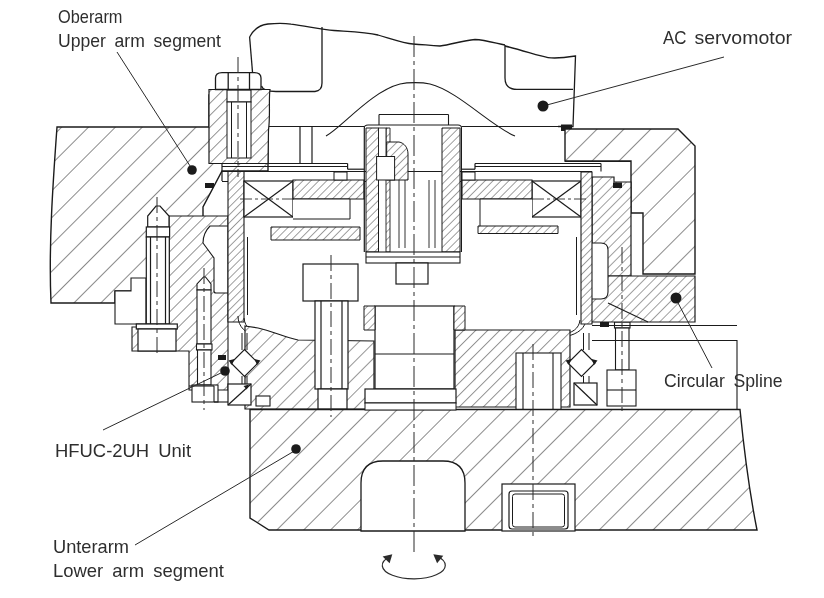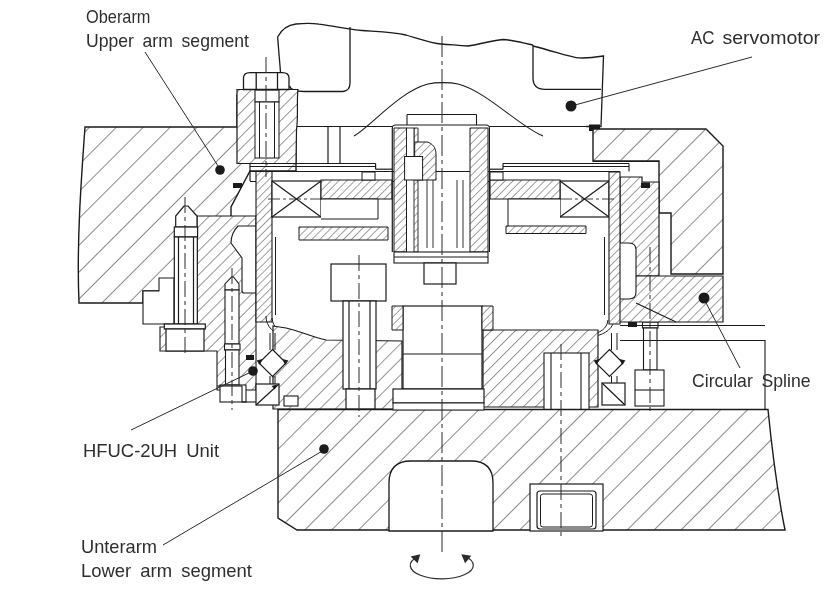--- a/index.html
+++ b/index.html
@@ -1,16 +1,16 @@
 <!DOCTYPE html>
 <html><head>
 <meta charset="utf-8">
 <style>
   html,body{margin:0;padding:0;background:#fff;}
-  .wrap{width:796px;height:598px;position:relative;filter:grayscale(1);margin-left:28px;}
+  .wrap{width:796px;height:598px;position:relative;filter:grayscale(1);}
   text{font-family:"Liberation Sans",sans-serif;fill:#2e2e2e;}
 </style>
 </head>
 <body>
 <div class="wrap">
 <svg width="824" height="598" viewBox="0 0 824 598">
 <defs>
   <pattern id="h24" width="24" height="24" patternUnits="userSpaceOnUse" patternTransform="rotate(-45)">
     <rect width="24" height="24" fill="#fff"></rect>
     <line x1="-1" y1="0" x2="25" y2="0" stroke="#2b2b2b" stroke-width="1.1"></line>

